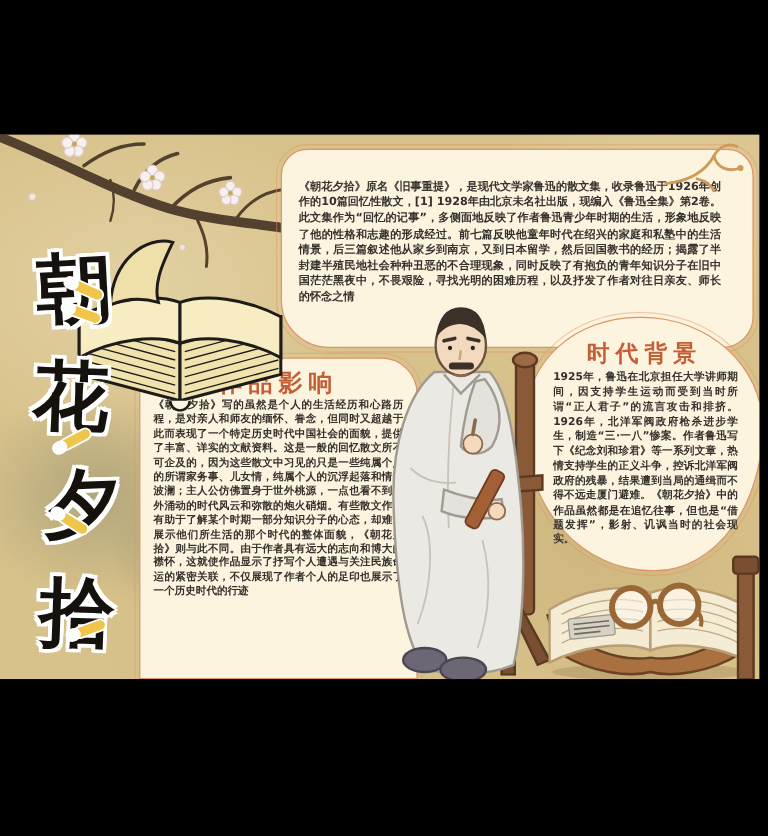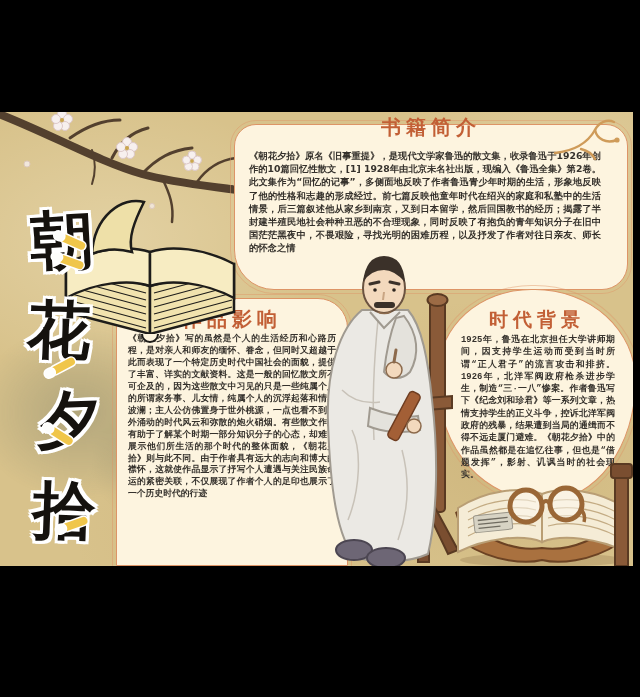--- a/index.html
+++ b/index.html
@@ -31,32 +31,32 @@
   .title-char:nth-child(4){transform:rotate(2deg) translateX(2px);}
   .brush{position:absolute;width:26px;height:8px;border-radius:4px;background:#f0c64a;
     box-shadow:0 0 0 1.5px #fff;}
   .brush:before{content:"";position:absolute;left:-7px;top:0;width:10px;height:8px;
     border-radius:4px;background:#fdfdfb;box-shadow:0 0 0 1.5px #fff;}
   
   .panel{position:absolute;background:#fdf4df;border:1.5px solid #dd9466;
     outline:1px solid rgba(221,148,102,.45);outline-offset:3px;box-sizing:border-box;}
   .panel-intro{left:234px;top:12px;width:394px;height:166px;border-radius:22px 22px 26px 40px;}
   .panel-influence{left:116px;top:186px;width:232px;height:268px;border-radius:30px 30px 0 0;}
-  .panel-background{left:438px;top:177px;width:198px;height:212px;
+  .panel-background{left:438px;top:152px;width:198px;height:212px;
     border-radius:48% 52% 46% 54% / 40% 44% 58% 56%;}
   .panel-header{position:absolute;left:0;right:0;text-align:center;font-weight:bold;
     color:#c25f35;letter-spacing:5px;font-size:20px;}
   .panel-intro .panel-header{top:-11px;}
   .panel-influence .panel-header{top:7px;}
   .panel-background .panel-header{top:17px;font-size:19px;}
   .panel-body{color:#35312c;font-size:9.3px;line-height:1.42;text-align:justify;
     font-weight:bold;}
   .panel-intro .panel-body{padding:24px 26px 6px 14px;}
   .panel-influence .panel-body{padding:34px 11px 4px 11px;font-size:8.8px;line-height:1.36;}
-  .panel-background .panel-body{padding:44px 20px 6px 22px;font-size:8.9px;line-height:1.38;font-family:Liberation Mono, monospace;}
+  .panel-background .panel-body{padding:44px 20px 6px 22px;font-size:8.9px;line-height:1.38;}
   .flourish{position:absolute;right:4px;top:-16px;}
   .illus{position:absolute;}
   .bar{position:absolute;left:0;width:640px;background:#000;}
   .bar-top{top:0;height:112px;}
   .bar-bottom{top:566px;height:131px;}
   .bar-right{position:absolute;top:0;left:633px;width:7px;height:697px;background:#000;}
 </style>
 </head>
 <body>
 
@@ -108,21 +108,20 @@
             <circle cx="-3.2" cy="5" r="3.6"></circle>
             <circle cx="-5" cy="-1" r="3.6"></circle>
             <circle cx="0" cy="0" r="1.6" fill="#caa64e" stroke="none"></circle>
           </g>
         <circle cx="35" cy="58" r="3" opacity=".8"></circle>
         <circle cx="160" cy="100" r="2.6" opacity=".7"></circle>
       </g>
     </svg>
 
     <div class="panel panel-intro">
-      <div class="panel-header">书籍简介</div>
       <svg class="flourish" width="72" height="52" viewBox="0 0 72 52">
         <g fill="none" stroke="#cf9b59" stroke-width="2.4" stroke-linecap="round">
           <path d="M4,44 C22,42 36,35 44,21"></path>
           <path d="M44,21 C46,30 55,35 66,31"></path>
           <path d="M44,21 C48,13 56,10 63,13"></path>
           <path d="M30,40 C38,42 42,46 44,50"></path>
         </g>
         <circle cx="66" cy="31" r="2.6" fill="#cf9b59"></circle>
       </svg>
       <div class="panel-body">《朝花夕拾》原名《旧事重提》，是现代文学家鲁迅的散文集，收录鲁迅于1926年创作的10篇回忆性散文，[1] 1928年由北京未名社出版，现编入《鲁迅全集》第2卷。此文集作为“回忆的记事”，多侧面地反映了作者鲁迅青少年时期的生活，形象地反映了他的性格和志趣的形成经过。前七篇反映他童年时代在绍兴的家庭和私塾中的生活情景，后三篇叙述他从家乡到南京，又到日本留学，然后回国教书的经历；揭露了半封建半殖民地社会种种丑恶的不合理现象，同时反映了有抱负的青年知识分子在旧中国茫茫黑夜中，不畏艰险，寻找光明的困难历程，以及抒发了作者对往日亲友、师长的怀念之情</div>

